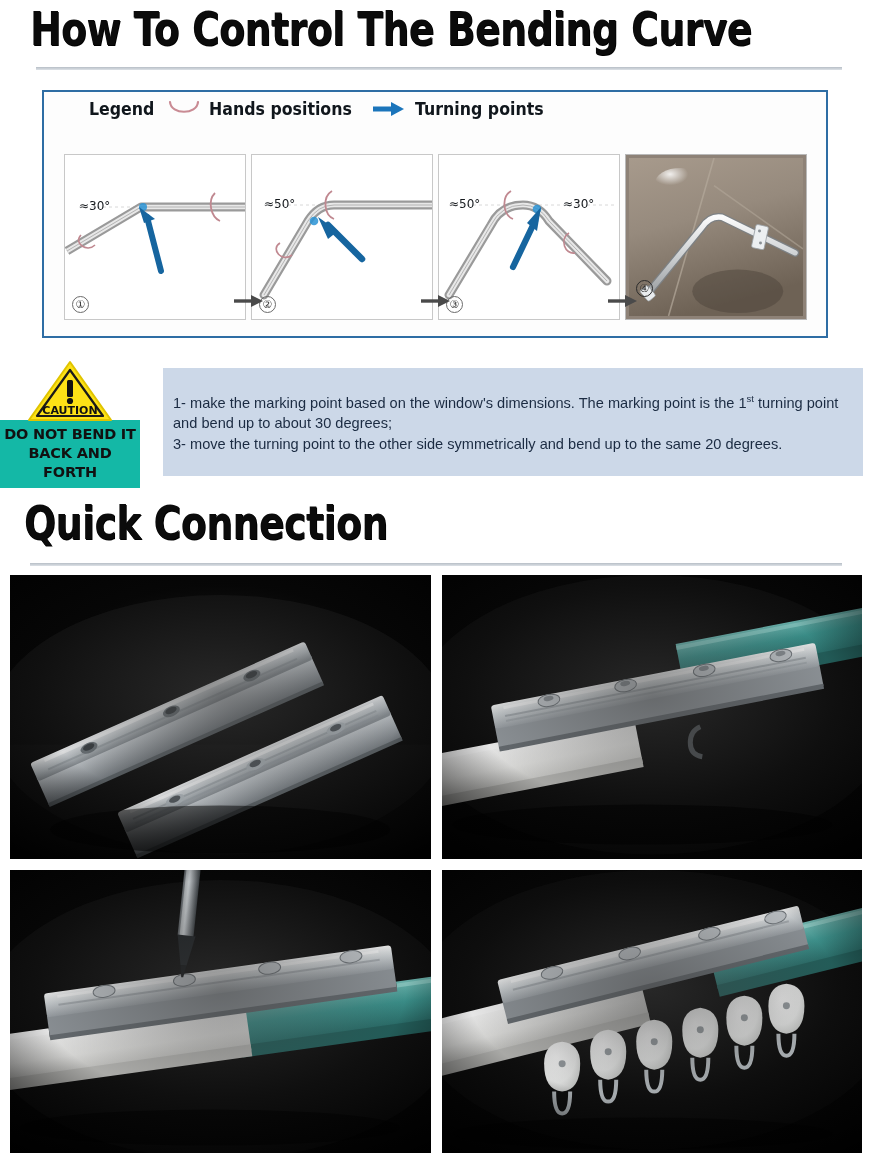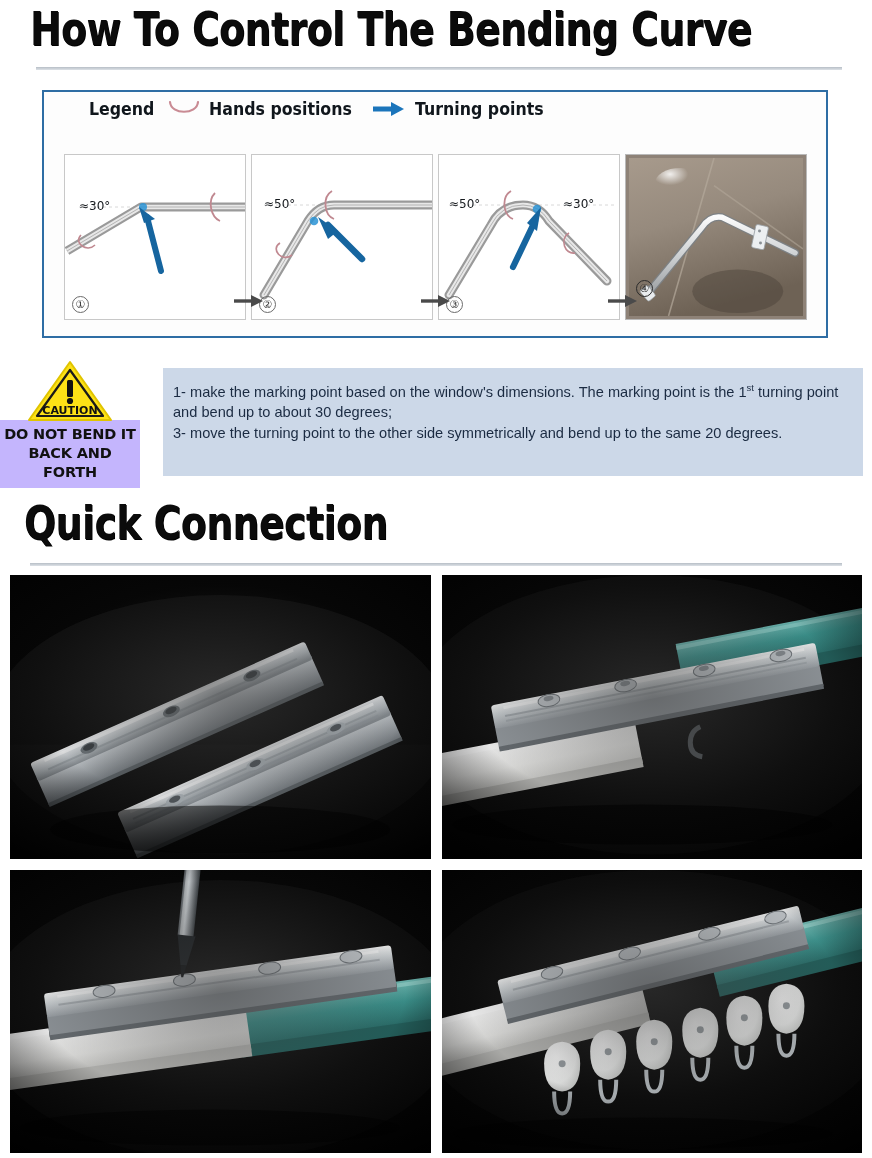--- a/index.html
+++ b/index.html
@@ -113,36 +113,36 @@
 
   
   #caution-block {
     position: absolute;
     left: 0; top: 360px;
     width: 140px;
   }
   #caution-triangle { display: block; margin: 0 auto; width: 86px; height: 62px; }
   #caution-banner {
     margin-top: -2px;
-    background: #c4b5fd;
+    background: #14b8a6;
     color: #111;
     font-family: "DejaVu Sans", sans-serif;
     font-weight: bold;
     font-size: 14.5px;
     line-height: 19px;
     text-align: center;
     padding: 5px 2px 6px;
     letter-spacing: -0.2px;
   }
   #instructions {
     position: absolute;
     left: 163px; top: 368px;
     width: 700px; height: 108px;
     background: #ccd8e8;
-    padding: 10px 10px 6px 10px;
+    padding: 21px 10px 6px 10px;
   }
   #instructions p {
     font-family: "Liberation Sans", sans-serif;
     font-size: 14.6px;
     line-height: 20.5px;
     color: #1b2b42;
   }
   #instructions sup { font-size: 9.5px; vertical-align: super; }
 
   

